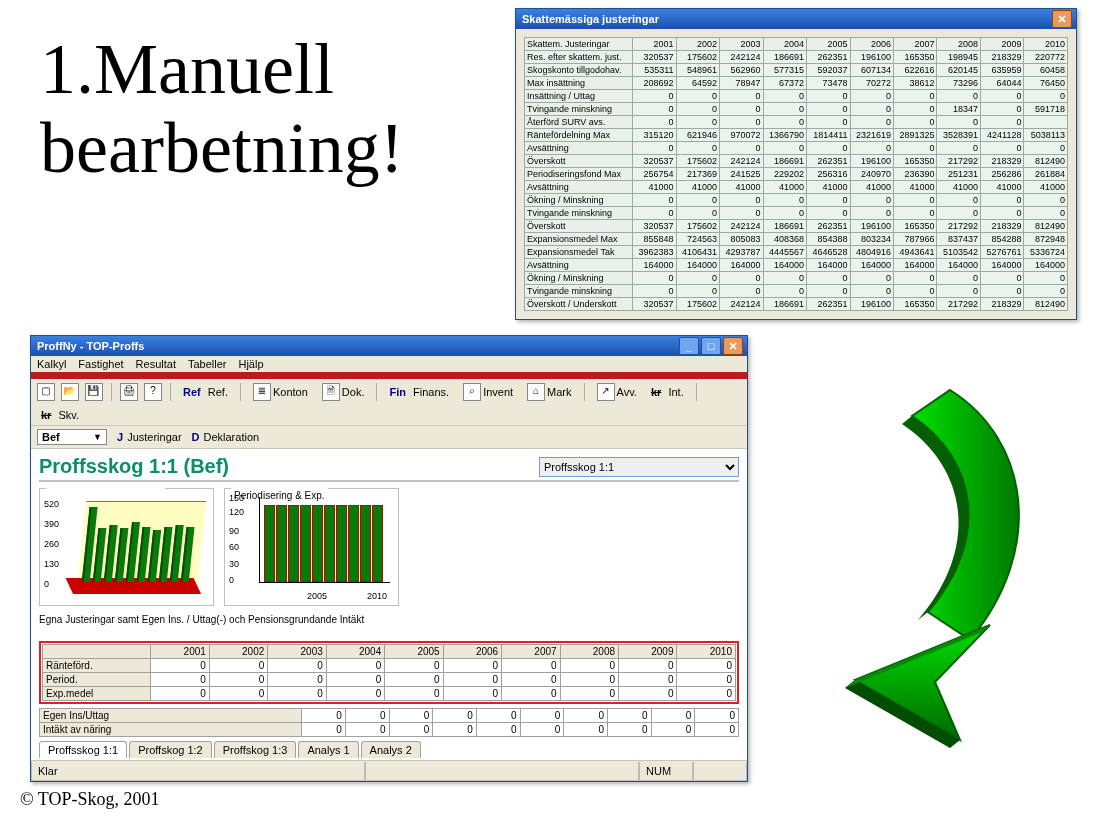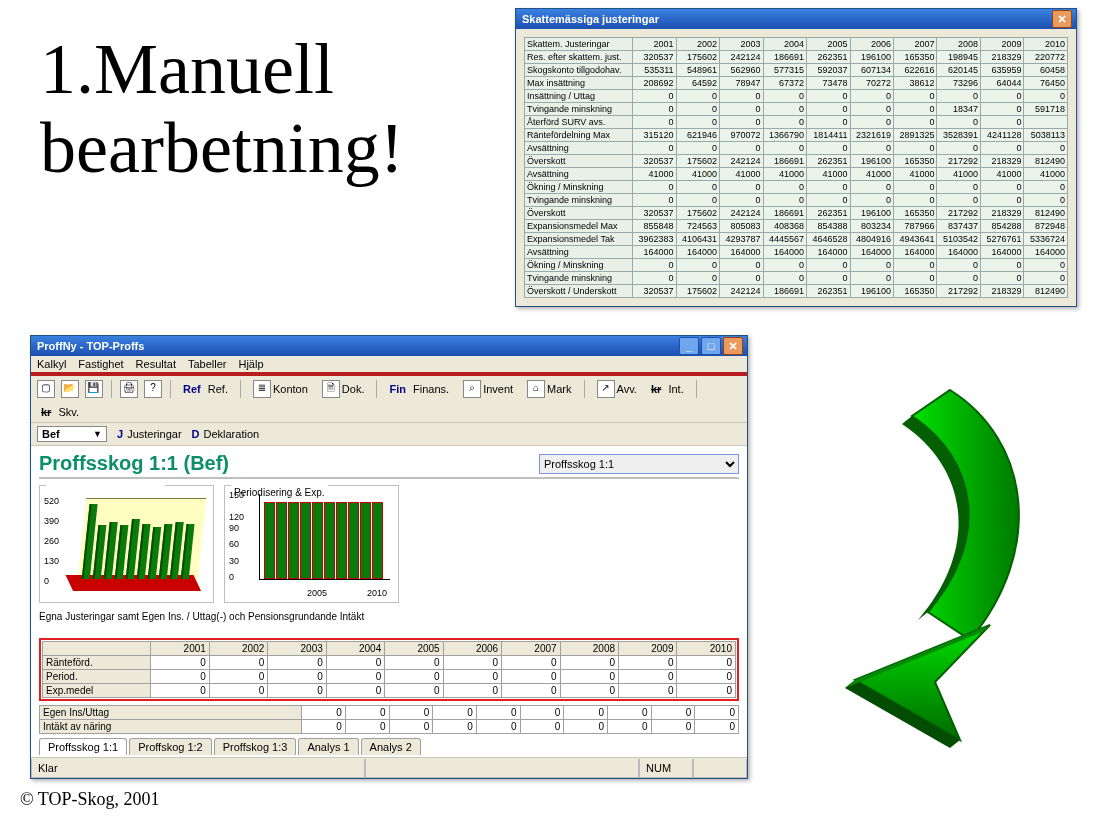--- a/index.html
+++ b/index.html
@@ -92,21 +92,21 @@
     width: 716px;
     background: #ece9d8;
     border: 1px solid #205088;
     box-shadow: 2px 2px 4px rgba(0,0,0,.3);
   }
   .menubar {
     background:#ece9d8;
     padding: 2px 6px;
     font-size: 11px;
     display:flex; gap:12px;
-    border-bottom:4px solid #b91c1c;
+    border-bottom:7px solid #b91c1c;
   }
   .toolbar {
     background:#ece9d8;
     padding: 3px 6px;
     display:flex; align-items:center; gap:6px;
     border-bottom:1px solid #c9c5b7;
     font-size: 11px;
     flex-wrap: wrap;
   }
   .toolbar .tbtn {
@@ -384,20 +384,33 @@
             <td class="g">320537</td>
             <td class="g">175602</td>
             <td class="g">242124</td>
             <td class="g">186691</td>
             <td class="g">262351</td>
             <td class="g">196100</td>
             <td class="g">165350</td>
             <td class="g">217292</td>
             <td class="g">218329</td>
             <td class="g">812490</td>
+          </tr>
+          <tr>
+            <td class="label">Periodiseringsfond Max</td>
+            <td class="g">256754</td>
+            <td class="g">217369</td>
+            <td class="g">241525</td>
+            <td class="g">229202</td>
+            <td class="g">256316</td>
+            <td class="g">240970</td>
+            <td class="g">236390</td>
+            <td class="g">251231</td>
+            <td class="g">256286</td>
+            <td class="g">261884</td>
           </tr>
           <tr>
             <td class="label">Avsättning</td>
             <td class="g">41000</td>
             <td class="g">41000</td>
             <td class="g">41000</td>
             <td class="g">41000</td>
             <td class="g">41000</td>
             <td class="g">41000</td>
             <td class="g">41000</td>
@@ -641,21 +654,21 @@
               <div class="bar2" style="left: 64px; height: 74.6667px;"></div>
               <div class="bar2" style="left: 76px; height: 74.6667px;"></div>
               <div class="bar2" style="left: 88px; height: 74.6667px;"></div>
               <div class="bar2" style="left: 100px; height: 74.6667px;"></div>
               <div class="bar2" style="left: 112px; height: 74.6667px;"></div>
             </div>
         <div class="ylabel" style="bottom: 16px;">0</div>
             <div class="ylabel" style="bottom: 32.4px;">30</div>
             <div class="ylabel" style="bottom: 48.8px;">60</div>
             <div class="ylabel" style="bottom: 65.2px;">90</div>
-            <div class="ylabel" style="bottom: 76px; margin-top: 8px;">120</div>
+            <div class="ylabel" style="bottom: 84px; margin-top: 8px;">120</div>
             <div class="ylabel" style="bottom: 98px;">150</div>
             <div class="xlab" style="left: 78px;">2005</div>
             <div class="xlab" style="left: 138px;">2010</div>
           </div>
       </div>
     </div>
 
     <div class="section-label">Egna Justeringar samt Egen Ins. / Uttag(-) och Pensionsgrundande Intäkt</div>
 
     <div class="redbox">

